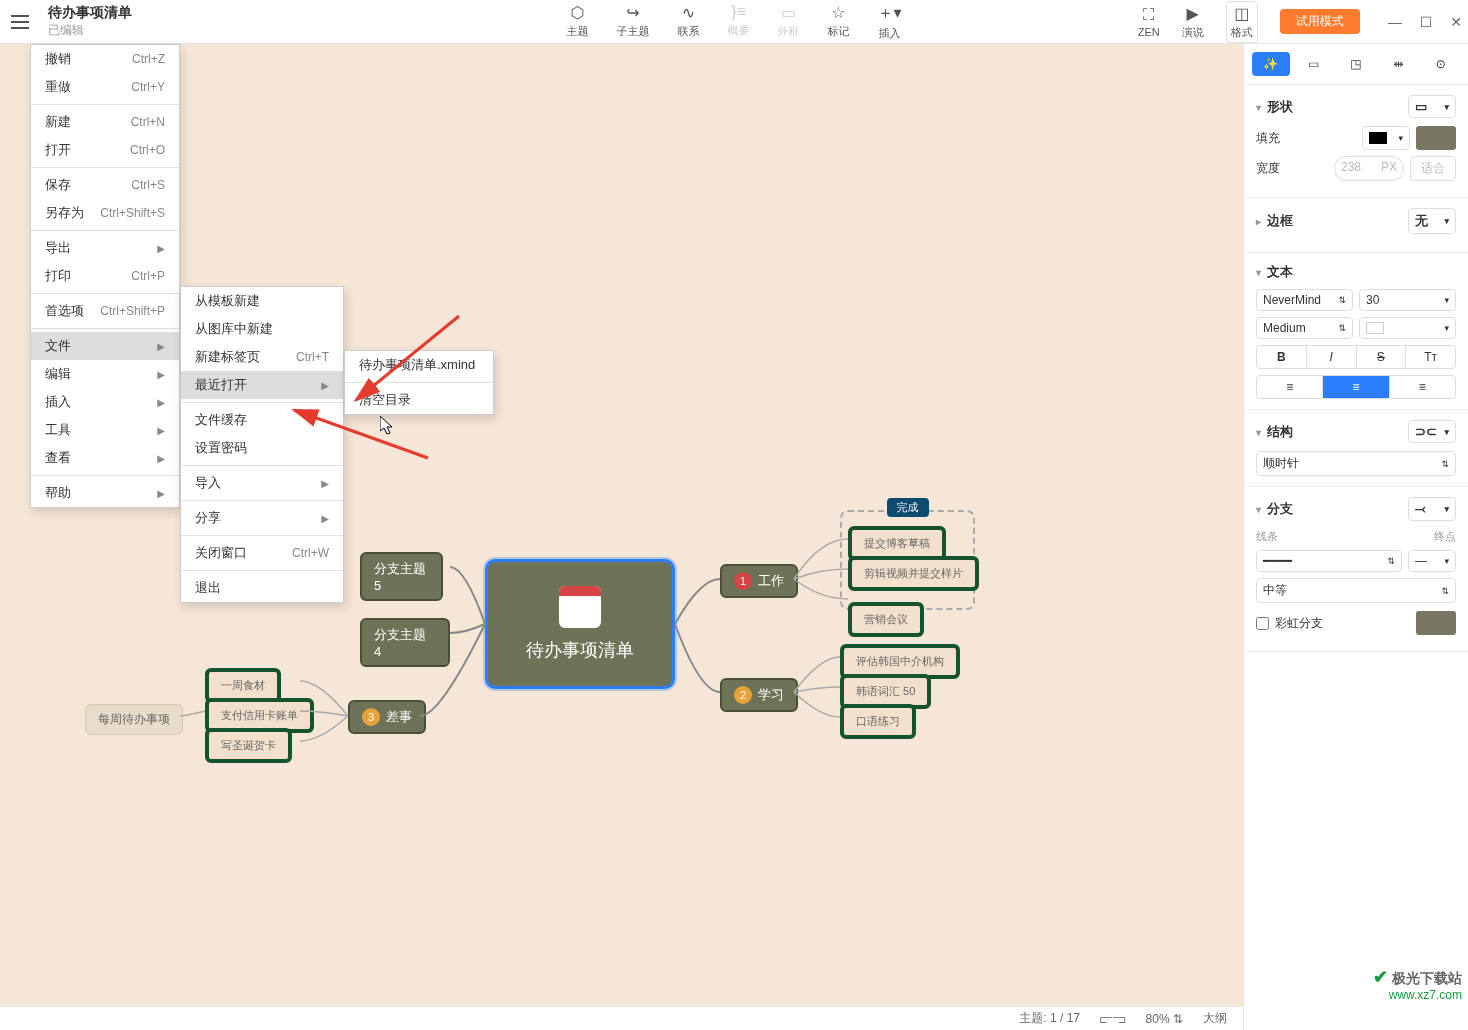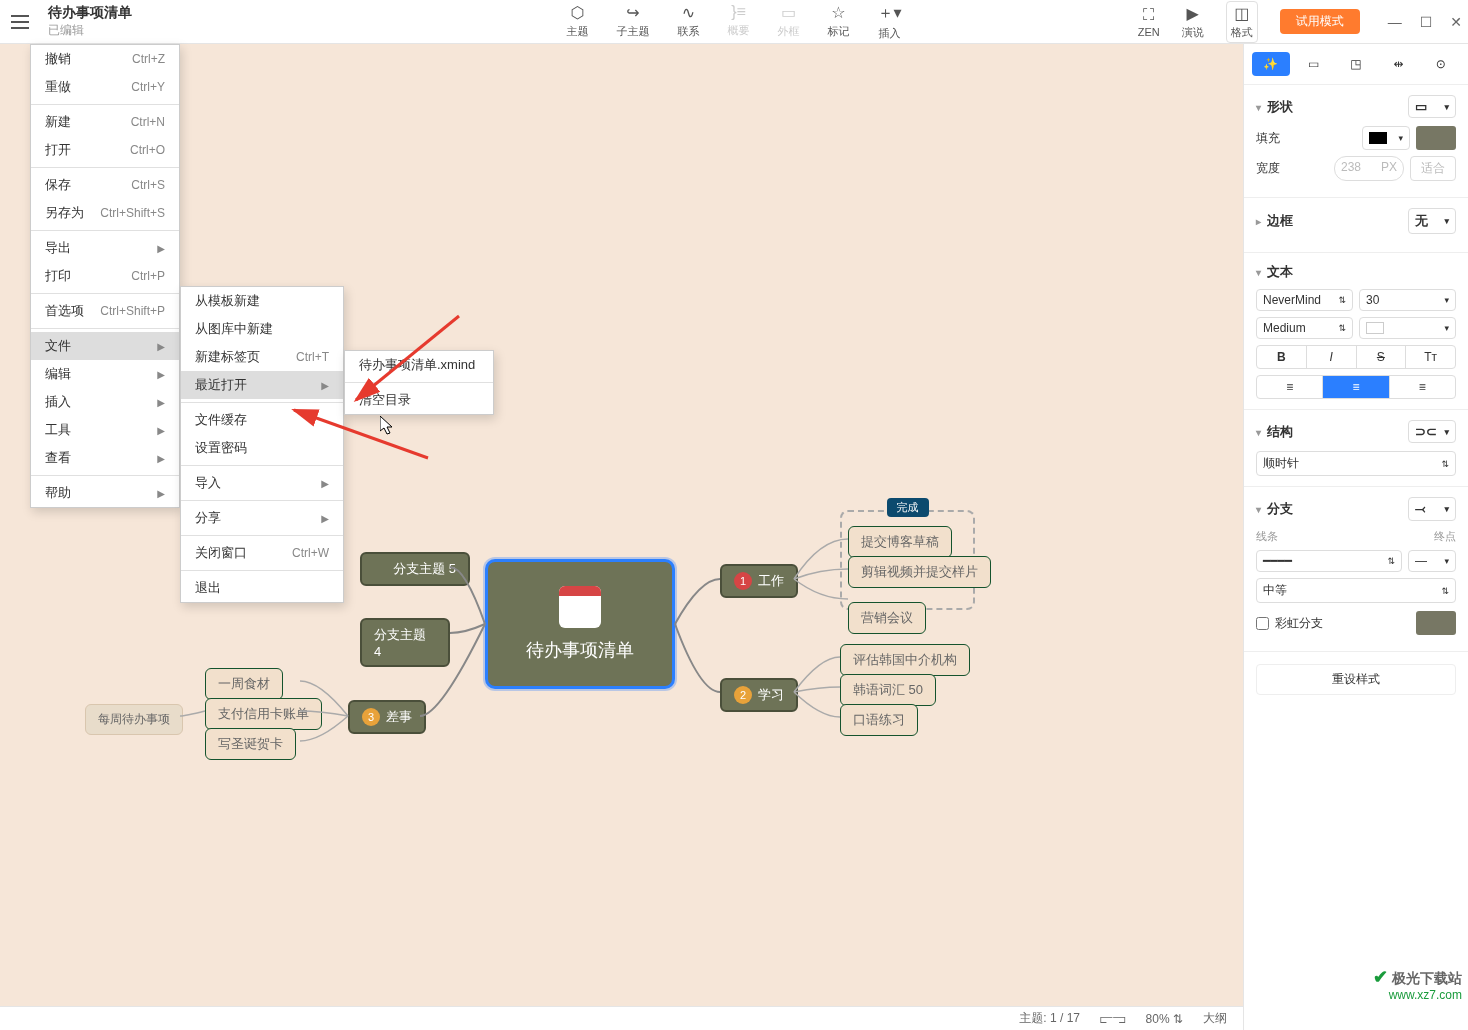--- a/index.html
+++ b/index.html
@@ -49,21 +49,21 @@
 .menu .sc{color:#888;font-size:12px}
 .menu .arr{color:#888;font-size:10px}
 #menu1{left:30px;top:44px;width:150px}
 #menu2{left:180px;top:286px;width:164px}
 #menu3{left:344px;top:350px;width:150px}
 .node{position:absolute;border-radius:6px;display:flex;align-items:center;justify-content:center;font-size:13px;padding:6px 12px}
 .central{left:485px;top:515px;width:190px;height:130px;background:#6e7357;color:#fff;border:3px solid #2b7fff;border-radius:10px;flex-direction:column;font-size:18px;box-shadow:0 0 0 2px rgba(43,127,255,0.3)}
 .central .cal{width:42px;height:42px;background:#fff;border-radius:6px;margin-bottom:10px;position:relative}
 .central .cal::before{content:"";position:absolute;top:0;left:0;right:0;height:10px;background:#d64545;border-radius:6px 6px 0 0}
 .node.br1{background:#6e7357;color:#fff;border:2px solid #4a4f3a}
-.node.br2{background:#f2e0cc;color:#666;border:1px solid #14532d;font-size:13px}
+.node.br2{background:#f2e0cc;color:#666;border:4px solid #14532d;font-size:11px}
 .node.brx{background:#e8dcca;color:#666;border:1px solid #d9c6ae;font-size:12px}
 .numcirc{display:inline-flex;width:18px;height:18px;border-radius:50%;color:#fff;align-items:center;justify-content:center;font-size:11px;margin-right:6px}
 .nc1{background:#d64545}
 .nc2{background:#e8a23a}
 .nc3{background:#e8a23a}
 .group-box{position:absolute;border:2px dashed #aaa;border-radius:8px;padding:6px}
 .group-label{position:absolute;top:-14px;left:50%;transform:translateX(-50%);background:#0c4a6e;color:#fff;font-size:11px;padding:2px 10px;border-radius:4px}
 .arrow{position:absolute;z-index:11;pointer-events:none}
 .watermark{position:absolute;right:6px;bottom:28px;font-size:12px;color:#1a9b3c;text-align:right;z-index:3}
 .watermark .l1{color:#666;font-size:14px;font-weight:bold}
@@ -143,21 +143,21 @@
 
   <div class="node br1" style="left:720px;top:520px">
       <span class="numcirc nc1">1</span>
       <span>工作</span>
     </div>
   <div class="node br1" style="left:720px;top:634px">
       <span class="numcirc nc2">2</span>
       <span>学习</span>
     </div>
 
-  <div class="node br1" style="left:360px;top:508px;width:110px;justify-content:flex-end">
+  <div class="node br1" style="left:360px;top:508px;width:83px;justify-content:flex-end">
       <span>分支主题 5</span>
     </div>
   <div class="node br1" style="left:360px;top:574px;width:90px;justify-content:flex-end">
       <span>分支主题 4</span>
     </div>
   <div class="node br1" style="left:348px;top:656px">
       <span class="numcirc nc3">3</span>
       <span>差事</span>
     </div>
   <div class="node brx" style="left:85px;top:660px">
@@ -472,21 +472,20 @@
       </div>
     <div class="side-row" style="margin-top:8px">
       <label style="display:flex;align-items:center;gap:6px">
           <input type="checkbox" style="">
           <span>彩虹分支</span>
         </label>
       <div class="swatch"></div>
     </div>
   </div>
 
-  <div class="reset-btn">重设样式</div>
 </div>
 
 <div class="statusbar">
   <span>主题: 1 / 17</span>
   <span>⫍⫎</span>
   <span><span>80%</span> ⇅</span>
   <span>大纲</span>
 </div>
 
 <div class="watermark">

